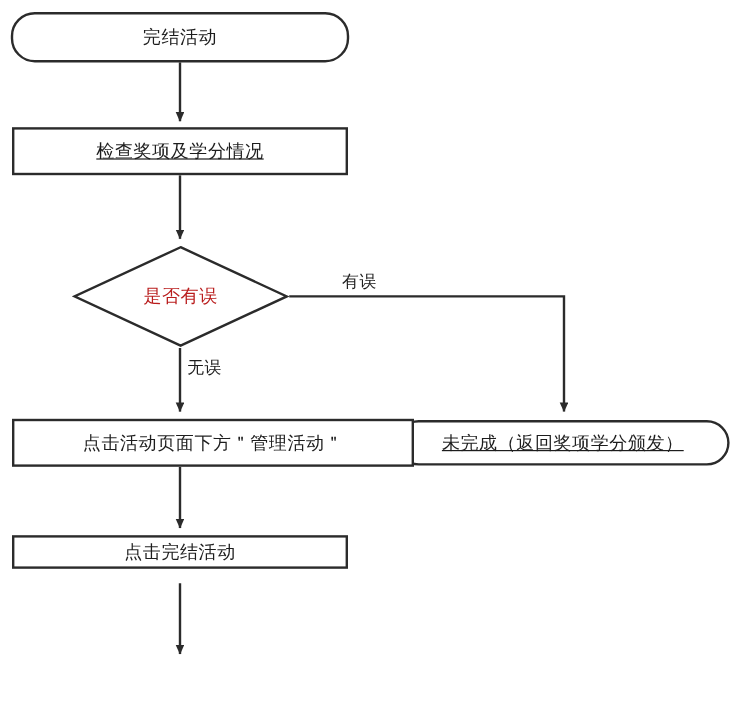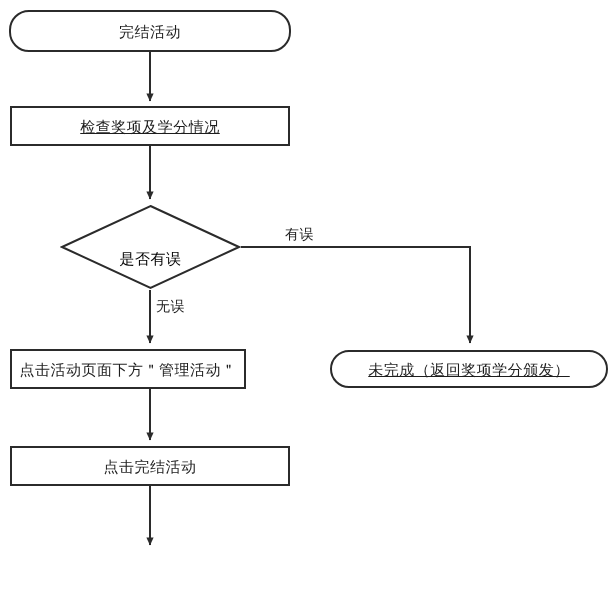--- a/index.html
+++ b/index.html
@@ -48,27 +48,27 @@
     position: absolute;
   }
   .decision-shape {
     position: absolute;
     left: 0;
     top: 0;
   }
   .decision-label {
     position: absolute;
     left: 0;
-    top: 12px;
+    top: 0;
     width: 100%;
     height: 100%;
     display: flex;
     align-items: center;
     justify-content: center;
-    color: #000000;
+    color: #b91c1c;
     font-size: 15px;
     letter-spacing: 0.5px;
     white-space: nowrap;
   }
   .edge-label {
     position: absolute;
     color: #1d1d1d;
     font-size: 14px;
     letter-spacing: 0.5px;
     white-space: nowrap;
@@ -112,18 +112,18 @@
     </svg>
     <div class="decision-label">是否有误</div>
   </div>
 
   <div class="edge-label" style="left:285px; top:226px;">有误</div>
 
   <div class="edge-label" style="left:156px; top:298px;">无误</div>
 
   <div class="node terminator" style="left:330px; top:350px; width:278px; height:38px;text-decoration:underline;">未完成（返回奖项学分颁发）</div>
 
-  <div class="node process" style="left:10px; top:349px; width:236px; height:40px;">点击活动页面下方＂管理活动＂</div>
+  <div class="node process" style="left:10px; top:349px; width:335px; height:40px;">点击活动页面下方＂管理活动＂</div>
 
-  <div class="node process" style="left:10px; top:446px; width:280px; height:40px;">点击完结活动</div>
+  <div class="node process" style="left:10px; top:446px; width:280px; height:28px;">点击完结活动</div>
 
 
 </div>
 
 </body></html>

